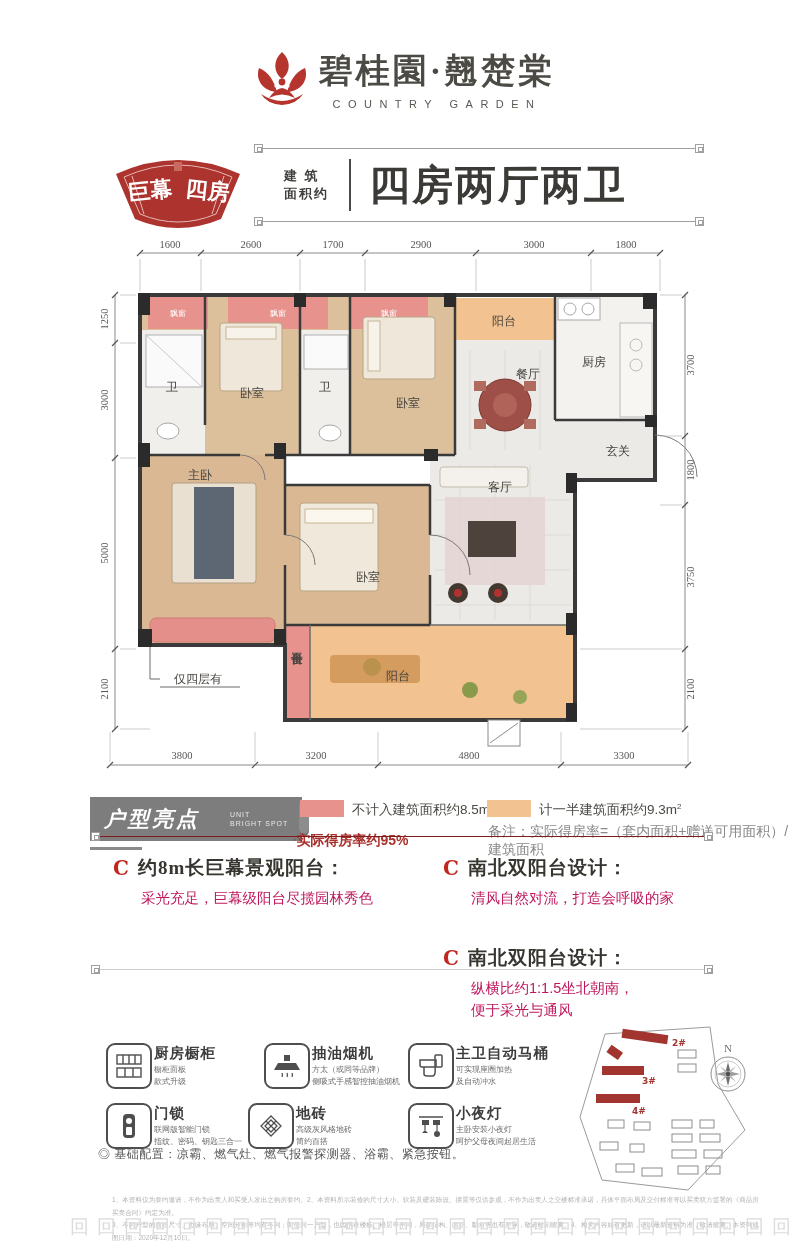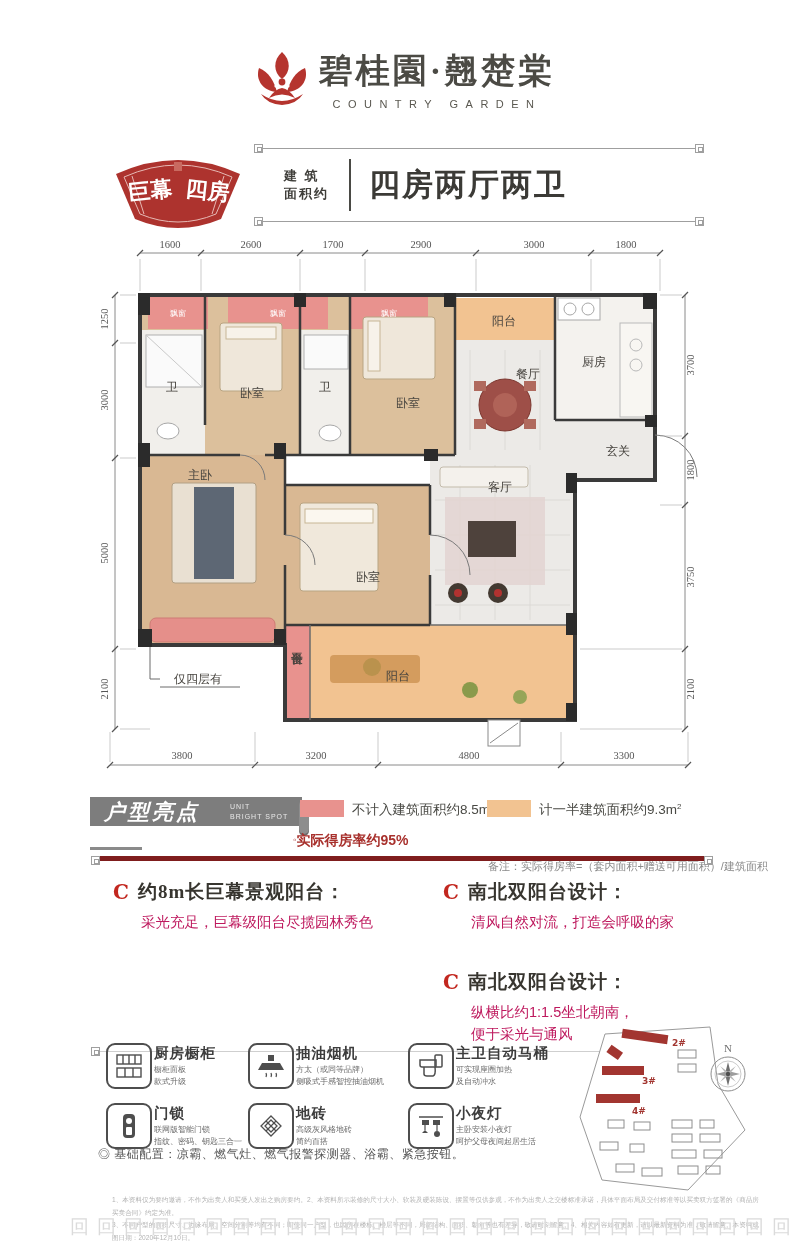--- a/index.html
+++ b/index.html
@@ -17,48 +17,48 @@
   .fan-badge { position:absolute; top:142px; left:108px; width:140px; height:92px; }
   .hdr-box { position:absolute; top:148px; left:258px; width:442px; height:74px;
              border-top:1px solid #9f9f9f; border-bottom:1px solid #9f9f9f;
              display:flex; align-items:center; padding:0 26px; }
   .cm { position:absolute; width:9px; height:9px; border:1px solid #9f9f9f; background:#fff; }
   .cm::after { content:""; position:absolute; left:2px; top:2px; width:3px; height:3px; border:1px solid #9f9f9f; }
   .area-prefix { font-size:13px; color:#3f3e3a; font-weight:bold; line-height:1.35; letter-spacing:2px; text-align:justify; margin-right:6px; }
   .area-num { font-family:"DejaVu Serif", serif; font-size:54px; color:#3b3a36; line-height:1; }
   .area-num sup { font-size:22px; vertical-align:28px; margin-left:2px;}
   .hdr-div { width:2px; height:52px; background:#4a4a45; margin:0 18px 0 14px; }
-  .hdr-rooms { font-family:"Liberation Serif", serif; font-weight:bold; font-size:31px; color:#3b3a36; letter-spacing:2px; white-space:nowrap; }
+  .hdr-rooms { font-family:"Liberation Serif", serif; font-weight:bold; font-size:41px; color:#3b3a36; letter-spacing:2px; white-space:nowrap; }
 
   
   .plan { position:absolute; top:235px; left:0; }
   .plan text { font-family:"Liberation Serif", serif; }
   .dim { font-family:"DejaVu Sans", sans-serif; font-size:10.5px; fill:#555; }
   .rlabel { font-size:12px; fill:#46433e; }
   .baylabel { font-size:8px; fill:#fff; }
 
   
-  .banner { position:absolute; top:797px; left:90px; width:212px; height:29px; background:#7d7d7d; color:#fff;
+  .banner { position:absolute; top:797px; left:90px; width:212px; height:44px; background:#7d7d7d; color:#fff;
             display:flex; align-items:center; padding-left:14px;gap:24px; }
   .banner-cn { font-family:"Liberation Serif", serif; font-size:21px; font-weight:bold; letter-spacing:3px; font-style:italic; }
   .banner-en { font-size:7px; letter-spacing:1px; line-height:1.3; margin-left:6px; color:#e8e8e8; }
   .banner-tab { position:absolute; right:-7px; top:3px; width:10px; height:34px; background:#8d8d8d; border-radius:5px; box-shadow:0 2px 0 #6a6a6a; }
   .banner-line { position:absolute; top:847px; left:90px; width:52px; height:3px; background:#8a8a8a; }
   .swatch { position:absolute; height:17px; width:44px; }
   .sw-pink { background:#e8928e; top:800px; left:300px; }
   .sw-orange { background:#f2c391; top:800px; left:487px; }
   .sw-label { position:absolute; top:801px; font-size:13.5px; color:#4a4a45; }
   .sw-label sup { font-size:8px; }
   .rate { position:absolute; top:832px; left:293px; font-size:14px; font-weight:bold; color:#a8312d; }
   .rate .dot { font-weight:normal; color:#a8312d; font-size:10px; vertical-align:2px; }
-  .note-line { position:absolute; top:859px; left:488px; font-size:11px; color:#8a8a8a; }
-
-  
-  .hl-box { position:absolute; top:856px; left:95px; width:614px; height:196px;
-            border-top:5px solid #7f1d1d; border-bottom:1px solid #cfcfcf; }
+  .note-line { position:absolute; top:823px; left:488px; font-size:14px; color:#8a8a8a; }
+
+  
+  .hl-box { position:absolute; top:836px; left:95px; width:614px; height:134px;
+            border-top:1px solid #7f1d1d; border-bottom:1px solid #cfcfcf; }
   .hl-item { position:absolute; width:300px; }
   .hl-title { font-family:"Liberation Serif", serif; font-weight:bold; font-size:19px; color:#37352f; letter-spacing:1px; white-space:nowrap; }
   .hl-bullet { font-family:"DejaVu Serif", serif; color:#c2271f; font-weight:bold; font-size:20px; margin-right:8px; vertical-align:-1px; }
   .hl-desc { font-size:14.5px; color:#be185d; line-height:1.55; margin-top:6px; padding-left:28px; white-space:pre-line; }
 
   
   .feat { position:absolute; display:flex; gap:2px; width:158px; }
   .feat-icon { flex:0 0 46px; width:46px; height:46px; border:2px solid #4e4e4e; border-radius:9px;
                display:flex; align-items:center; justify-content:center; }
   .feat-txt { padding-top:1px; }
@@ -385,21 +385,21 @@
           <line x1="19" y1="17" x2="19" y2="26"></line>
       </svg>
     </div>
     <div class="feat-txt">
       <div class="feat-title">厨房橱柜</div>
       <div class="feat-desc">橱柜面板
 款式升级</div>
     </div>
   </div>
 
-  <div class="feat" style="left:248px; top:1043px;">
+  <div class="feat" style="left:264px; top:1043px;">
     <div class="feat-icon">
       <svg width="30" height="30" viewBox="0 0 30 30">
         <rect x="12" y="4" width="6" height="6" fill="#4e4e4e"></rect>
         <path d="M6,12 L24,12 L28,19 L2,19 Z" fill="#4e4e4e"></path>
         <g stroke="#4e4e4e" stroke-width="1.3" fill="none">
           <path d="M10,22 q1,2 0,4"></path>
             <path d="M15,22 q1,2 0,4"></path>
             <path d="M20,22 q1,2 0,4"></path>
         </g>
       </svg>

